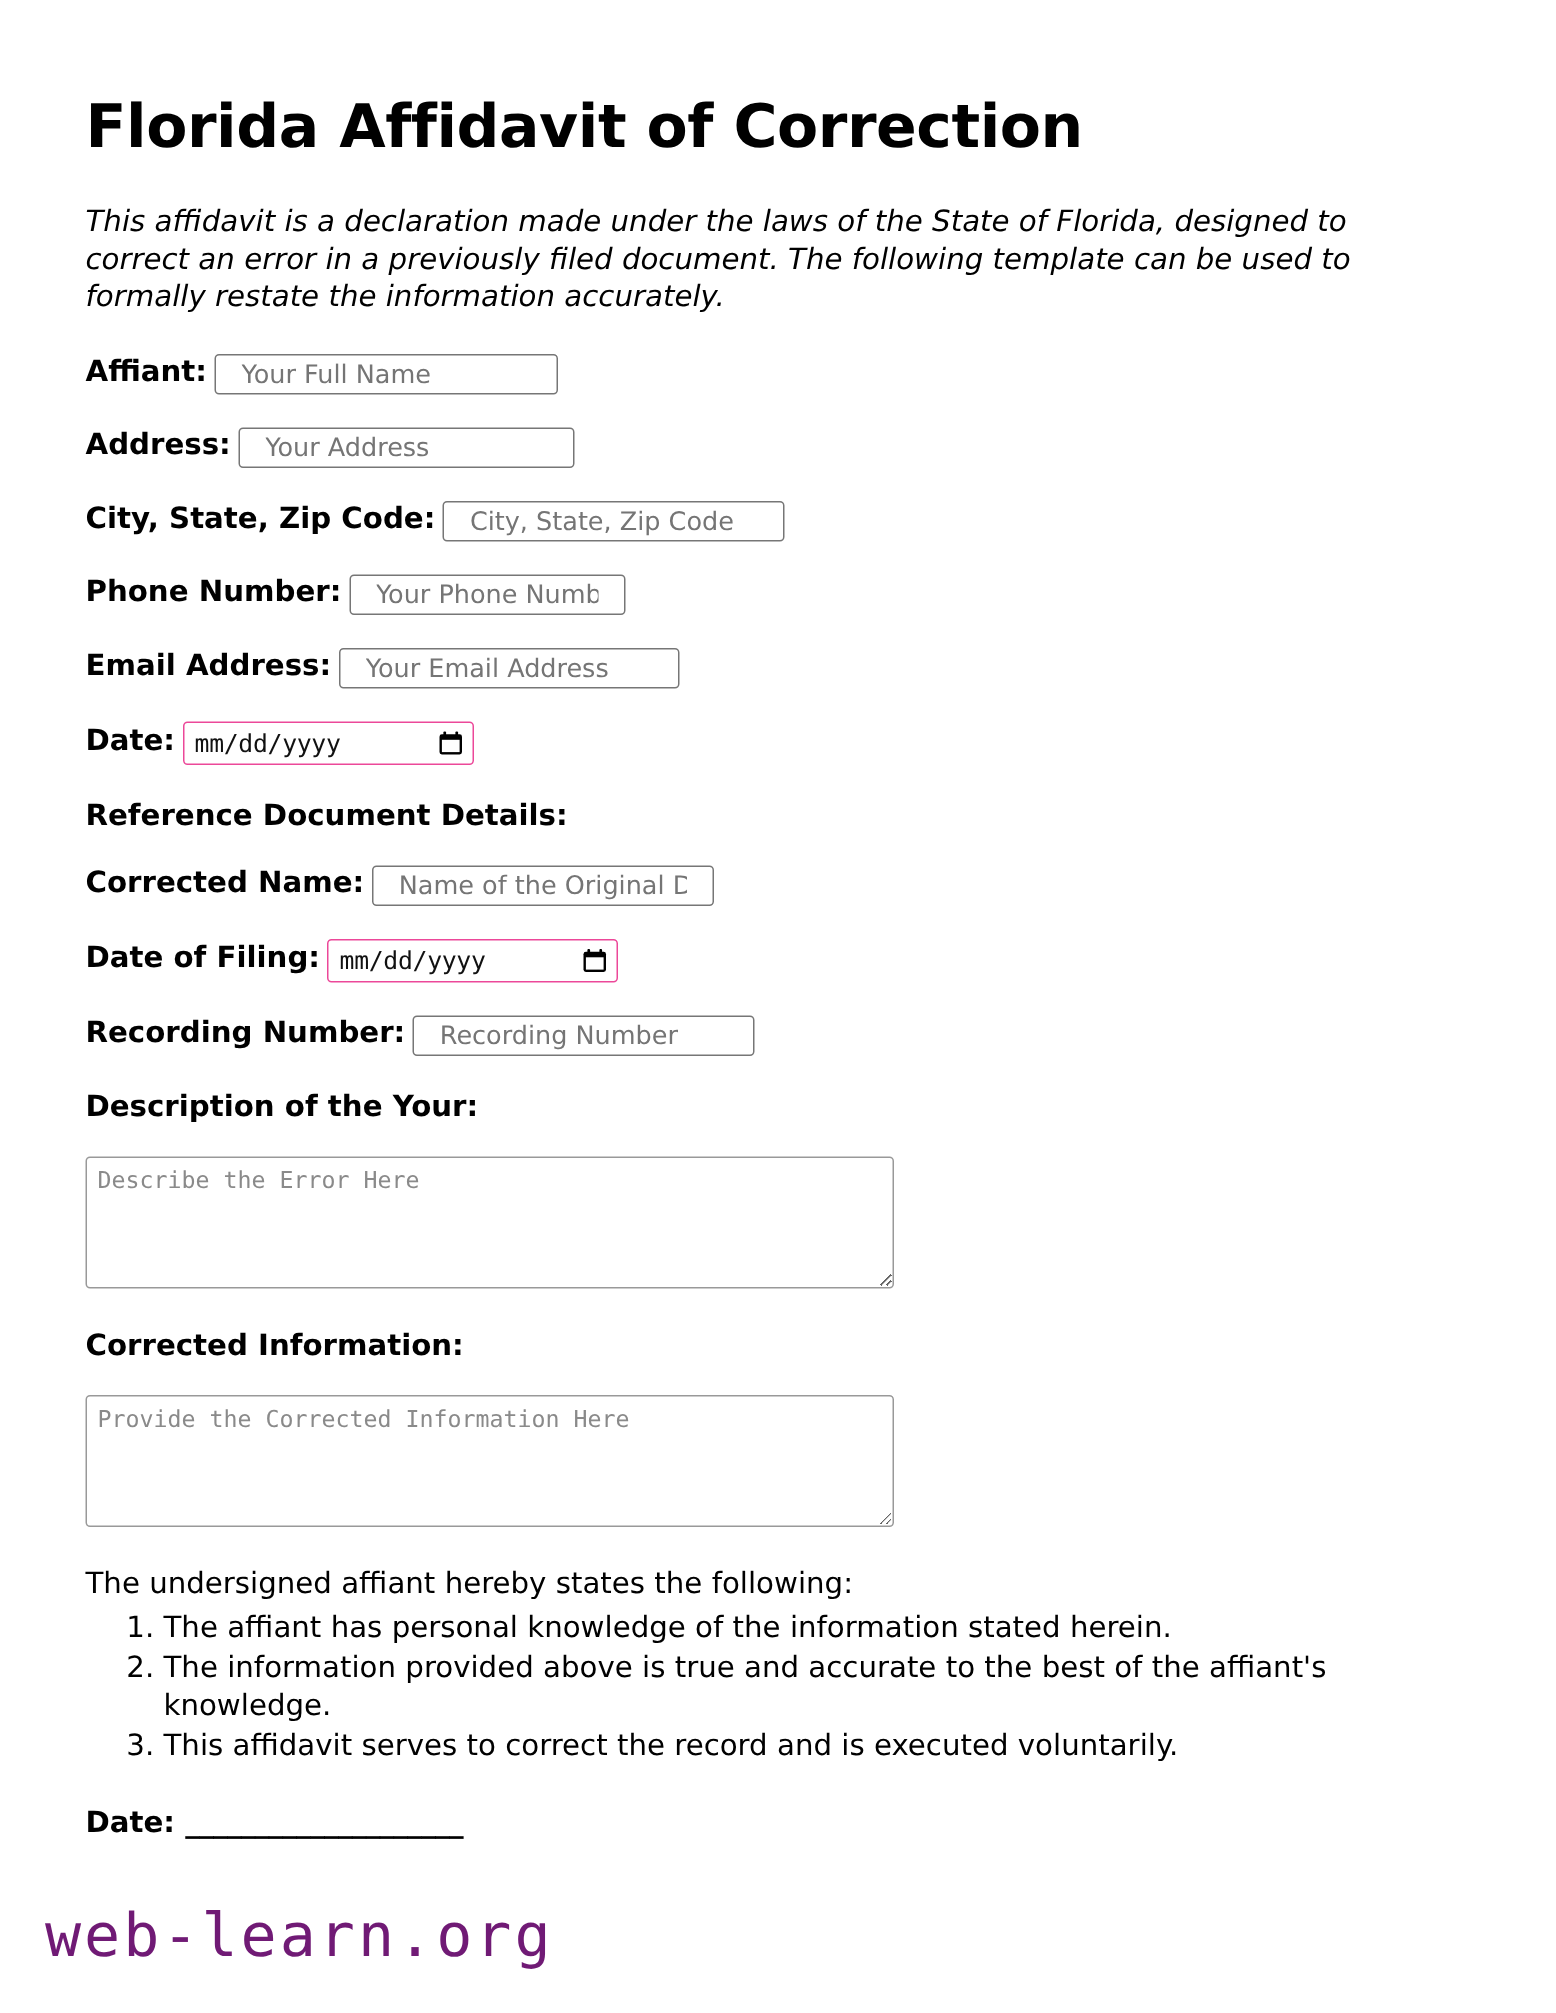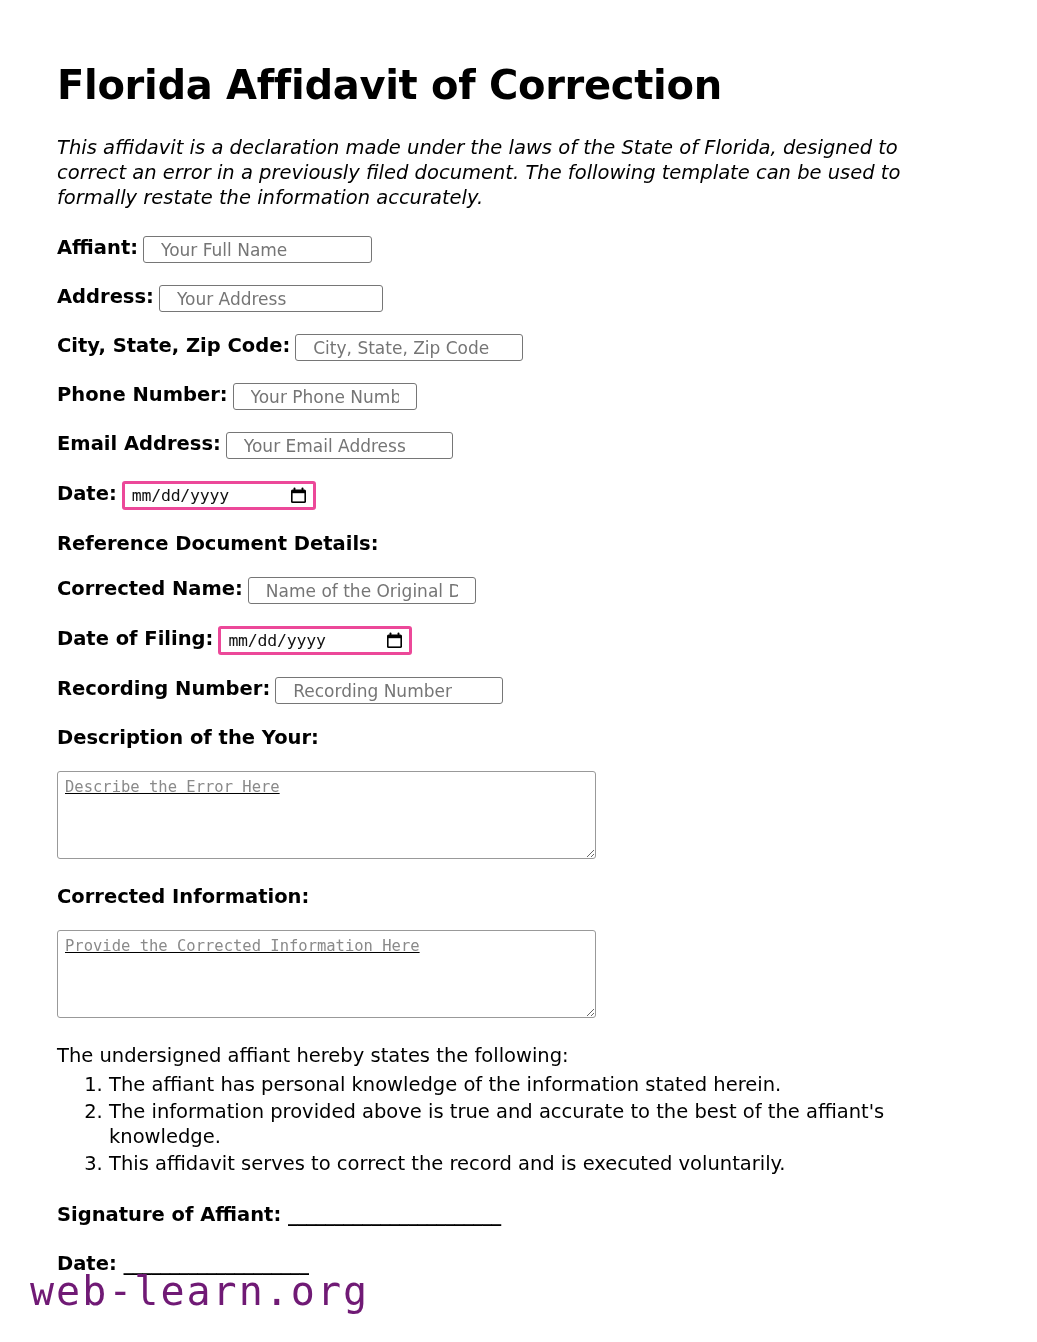--- a/index.html
+++ b/index.html
@@ -79,21 +79,21 @@
   .w-phone  { width: 184px; }
   .w-email  { width: 227px; }
   .w-docname{ width: 228px; }
   .w-recnum { width: 228px; }
 
   
   .date-field {
     display: inline-flex;
     align-items: center;
     justify-content: space-between;
-    border: 3px solid #ec4899;
+    border: 1px solid #ec4899;
     border-radius: 3px;
     background: #fff;
     height: 29px;
     padding: 0 6px 0 7px;
     margin-left: 5px;
     vertical-align: middle;
     box-sizing: border-box;
     width: 194px;
   }
   .date-field .date-text {
@@ -115,21 +115,20 @@
     line-height: 1.25;
     color: #000;
     border: 1px solid #999;
     border-radius: 3px;
     padding: 6px 7px;
     margin: 0 0 26px 0;
     resize: both;
     background: #fff;
     outline: none;
     overflow: hidden;
-    text-decoration: underline;
   }
   textarea.note::placeholder {
     color: #8a8a8a;
     opacity: 1;
   }
 
   p.states-line {
     font-size: 19.5px;
     margin: 18px 0 6px 0;
     color: #000;
@@ -235,24 +234,20 @@
   <textarea class="note" placeholder="Provide the Corrected Information Here" style=""></textarea>
 
   <p class="states-line">The undersigned affiant hereby states the following:</p>
 
   <ol class="statements">
     <li>The affiant has personal knowledge of the information stated herein.</li>
     <li>The information provided above is true and accurate to the best of the affiant's knowledge.</li>
     <li>This affidavit serves to correct the record and is executed voluntarily.</li>
   </ol>
 
-  <div class="sig-row">
-    <span>Signature of Affiant:</span>
-    <span class="sig-rule">_______________________</span>
-  </div>
 
   <div class="sig-row">
     <span>Date:</span>
     <span class="sig-rule">____________________</span>
   </div>
 
 </div>
 
 <div class="watermark">web-learn.org</div>
 

